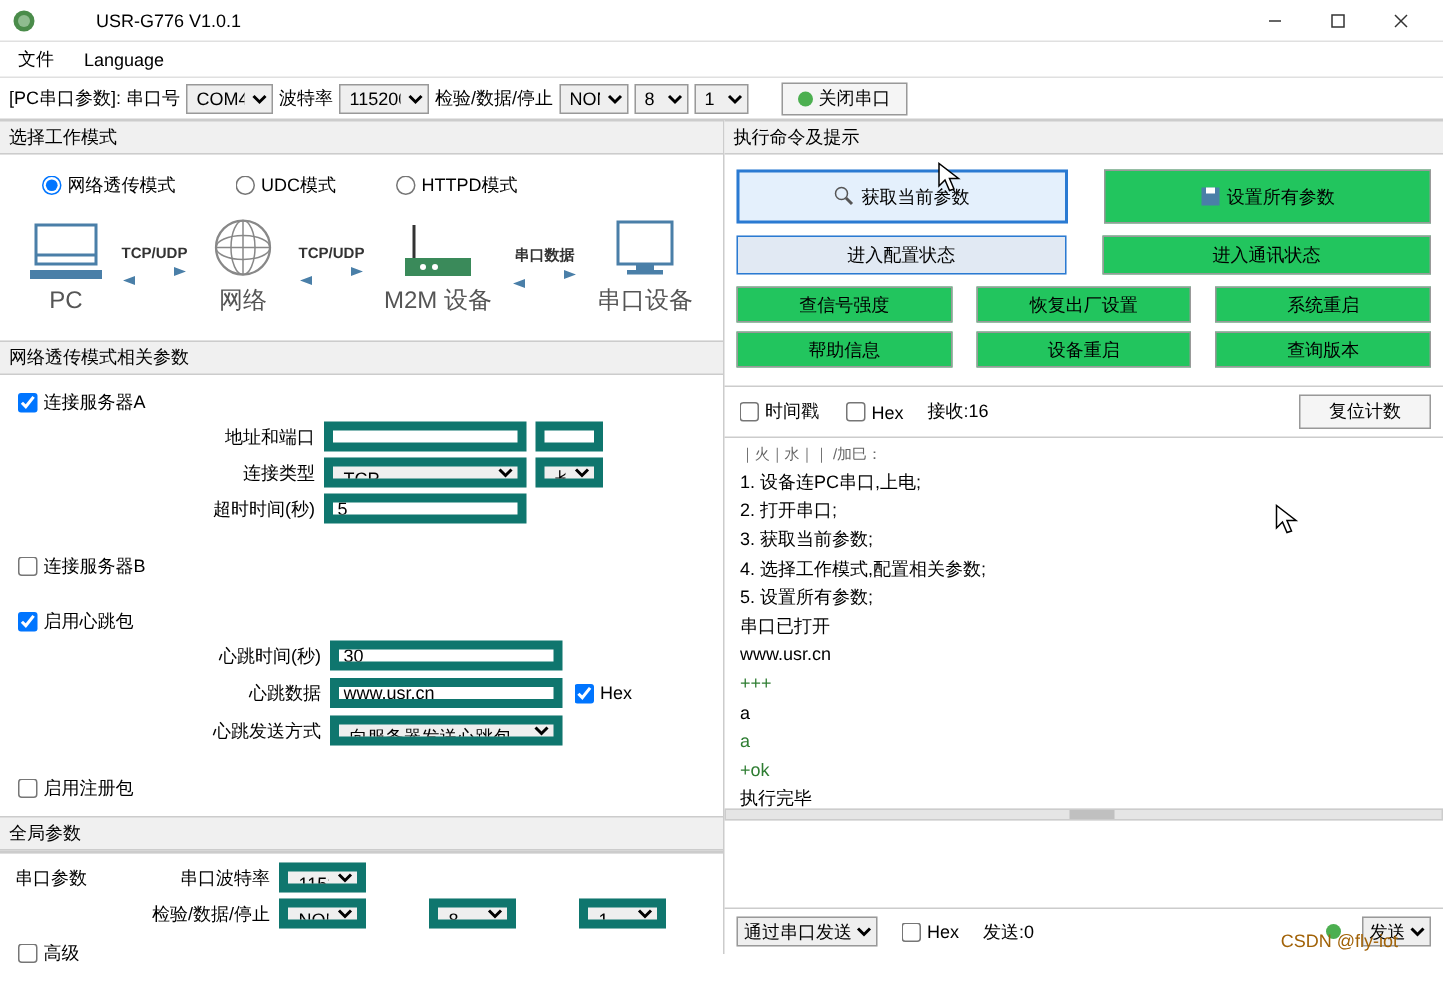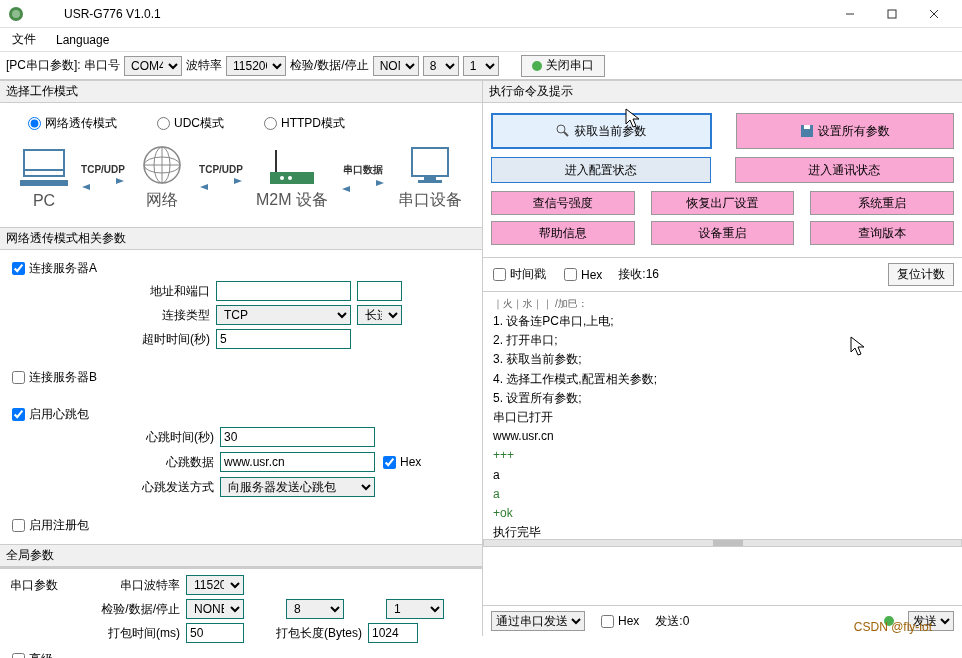--- a/index.html
+++ b/index.html
@@ -36,39 +36,39 @@
     .diagram-node { display: flex; flex-direction: column; align-items: center; gap: 4px; }
     .diagram-icon { width: 48px; height: 42px; }
     .diagram-label { font-size: 16px; color: #555; }
     .diagram-arrow { display: flex; flex-direction: column; align-items: center; gap: 2px; }
     .diagram-arrow-label { font-size: 10px; color: #333; font-weight: bold; }
     .arrow-svg { width: 46px; height: 14px; }
     
     .form-section { padding: 6px 10px; }
     .form-row { display: flex; align-items: center; gap: 6px; margin-bottom: 4px; }
     .form-row label { text-align: right; white-space: nowrap; }
-    .form-row input[type="text"], .form-row select { border: 1px solid #0f766e; height: 20px; padding: 0 3px; }
+    .form-row input[type="text"], .form-row select { border: 6px solid #0f766e; height: 20px; padding: 0 3px; }
     .checkbox-row { display: flex; align-items: center; gap: 4px; padding: 4px 2px; }
     
     .right-buttons { padding: 10px 8px 6px; }
     .btn-row { display: flex; gap: 24px; margin-bottom: 8px; }
-    .btn { flex: 1; height: 26px; border: 1px solid #999; background: #f9a8d4; cursor: pointer; display: flex; align-items: center; justify-content: center; gap: 4px; }
+    .btn { flex: 1; height: 26px; border: 1px solid #999; background: #22c55e; cursor: pointer; display: flex; align-items: center; justify-content: center; gap: 4px; }
     .btn.wide { height: 36px; }
     .btn.accent { background: #e4f0fc; border: 2px solid #2a7ad2; }
     .btn.accent2 { background: #e1e9f3; border: 1px solid #2a7ad2; }
     .btn-row3 { display: flex; gap: 16px; margin-bottom: 6px; }
     .btn-row3 .btn { height: 24px; }
     
     .log-controls { display: flex; align-items: center; gap: 14px; padding: 4px 8px; border-top: 1px solid #ccc; border-bottom: 1px solid #ccc; }
     .log-area { flex: 1; padding: 6px 10px; overflow-y: auto; font-size: 12px; line-height: 1.6; position: relative; }
     .log-line { white-space: pre-wrap; }
     .log-line.green { color: #2e7d32; }
     .log-line.small { font-size: 10px; color: #666; margin-top: -2px; }
     
-    .reset-btn { margin-left: auto; border: 1px solid #999; background: #f5f5f5; padding: 2px 8px; cursor: pointer; }
+    .reset-btn { margin-left: auto; border: 1px solid #999; background: #f5f5f5; padding: 2px 19px; cursor: pointer; }
     
     .send-bar { border-top: 1px solid #ccc; padding: 4px 8px; display: flex; align-items: center; gap: 14px; }
     .send-select { border: 1px solid #999; height: 20px; }
     .watermark { position: absolute; bottom: 24px; right: 30px; color: #a16207; font-size: 12px; }
     
     .cursor { position: absolute; pointer-events: none; z-index: 100; }
     
     .scrollbar-track { position: relative; height: 8px; background: #e5e5e5; border: 1px solid #ccc; }
     .scrollbar-thumb { position: absolute; height: 100%; background: #c0c0c0; left: 48%; width: 30px; }
     
@@ -270,27 +270,20 @@
             <select style="width:58px"><option>115200</option></select>
           </div>
           <div class="form-row">
             <label style="width:80px">检验/数据/停止</label>
             <select style="width:58px"><option>NONE</option></select>
             <div style="width:30px"></div>
             <select style="width:58px"><option>8</option></select>
             <div style="width:30px"></div>
             <select style="width:58px"><option>1</option></select>
           </div>
-          <div class="form-row">
-            <label style="width:80px">打包时间(ms)</label>
-            <input type="text" style="width: 58px;" value="50">
-            <div style="width:20px"></div>
-            <label>打包长度(Bytes)</label>
-            <input type="text" style="width: 50px;" value="1024">
-          </div>
         </div>
       </div>
       <div class="checkbox-row">
           <input type="checkbox" style="">
           <span>高级</span>
         </div>
     </div>
   </div>
 
   <div class="right-panel">

